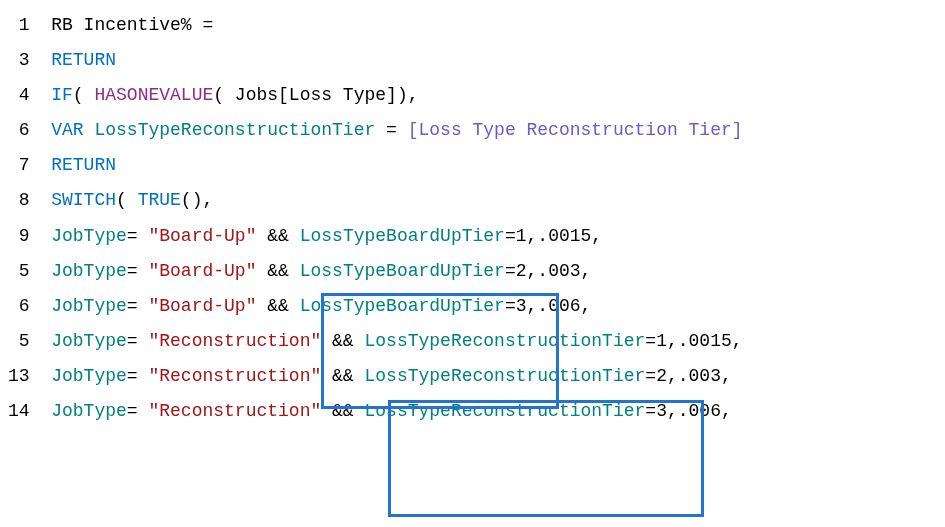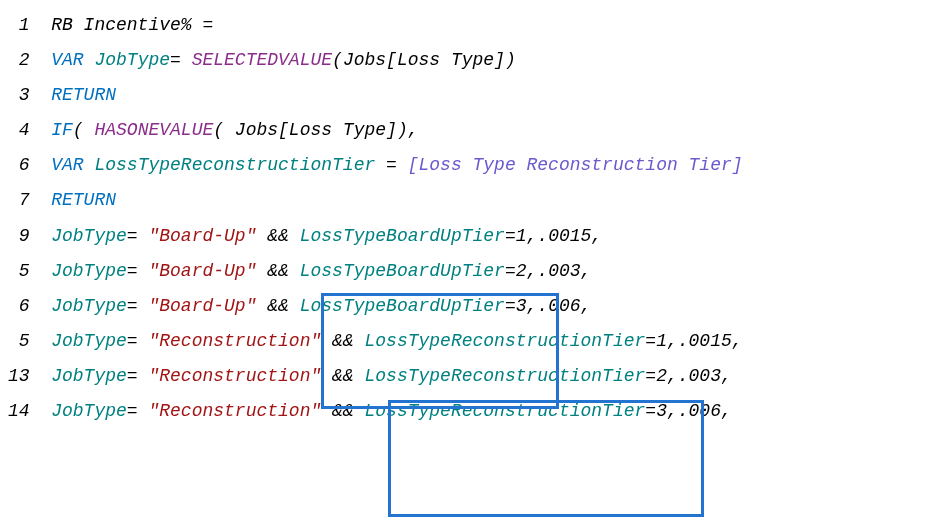--- a/index.html
+++ b/index.html
@@ -45,27 +45,27 @@
       left: 388px;
       top: 400px;
       width: 310px;
       height: 111px;
       pointer-events: none;
     }
   </style>
 </head>
 <body>
 
-<div id="editor" style="position:relative;font-style:italic;">
+<div id="editor" style="position:relative;">
 <div class="line"><span class="ln">1</span><span class="black"> </span><span class="black">RB Incentive% =</span></div>
-    <div class="line"><span class="ln">2</span><span class="black"> </span><span class="kw">VAR</span><span class="black"> </span><span class="id">JobType</span><span class="black">= </span><span class="fn">SELECTEDVALUE</span><span class="black">(Jobs[Loss Type])</span></div>
     <div class="line"><span class="ln">3</span><span class="black"> </span><span class="kw">RETURN</span></div>
     <div class="line"><span class="ln">4</span><span class="black"> </span><span class="kw">IF</span><span class="black">( </span><span class="fn">HASONEVALUE</span><span class="black">( Jobs[Loss Type]),</span></div>
     <div class="line"><span class="ln">6</span><span class="black"> </span><span class="kw">VAR</span><span class="black"> </span><span class="id">LossTypeReconstructionTier</span><span class="black"> = </span><span class="meas">[Loss Type Reconstruction Tier]</span></div>
     <div class="line"><span class="ln">7</span><span class="black"> </span><span class="kw">RETURN</span></div>
+    <div class="line"><span class="ln">8</span><span class="black"> </span><span class="kw">SWITCH</span><span class="black">( </span><span class="kw">TRUE</span><span class="black">(),</span></div>
     <div class="line"><span class="ln">9</span><span class="black"> </span><span class="id">JobType</span><span class="black">= </span><span class="str">"Board-Up"</span><span class="black"> &amp;&amp; </span><span class="id">LossTypeBoardUpTier</span><span class="black">=1,.0015,</span></div>
     <div class="line"><span class="ln">5</span><span class="black"> </span><span class="id">JobType</span><span class="black">= </span><span class="str">"Board-Up"</span><span class="black"> &amp;&amp; </span><span class="id">LossTypeBoardUpTier</span><span class="black">=2,.003,</span></div>
     <div class="line"><span class="ln">6</span><span class="black"> </span><span class="id">JobType</span><span class="black">= </span><span class="str">"Board-Up"</span><span class="black"> &amp;&amp; </span><span class="id">LossTypeBoardUpTier</span><span class="black">=3,.006,</span></div>
     <div class="line"><span class="ln">5</span><span class="black"> </span><span class="id">JobType</span><span class="black">= </span><span class="str">"Reconstruction"</span><span class="black"> &amp;&amp; </span><span class="id">LossTypeReconstructionTier</span><span class="black">=1,.0015,</span></div>
     <div class="line"><span class="ln">13</span><span class="black"> </span><span class="id">JobType</span><span class="black">= </span><span class="str">"Reconstruction"</span><span class="black"> &amp;&amp; </span><span class="id">LossTypeReconstructionTier</span><span class="black">=2,.003,</span></div>
     <div class="line"><span class="ln">14</span><span class="black"> </span><span class="id">JobType</span><span class="black">= </span><span class="str">"Reconstruction"</span><span class="black"> &amp;&amp; </span><span class="id">LossTypeReconstructionTier</span><span class="black">=3,.006,</span></div>
   </div>
 
 <div class="hl-block1"></div>
 <div class="hl-block2"></div>

